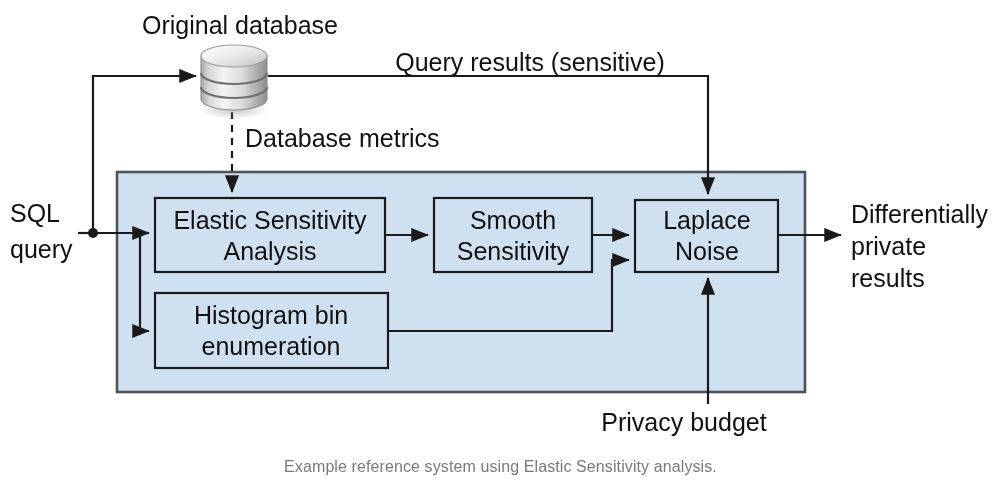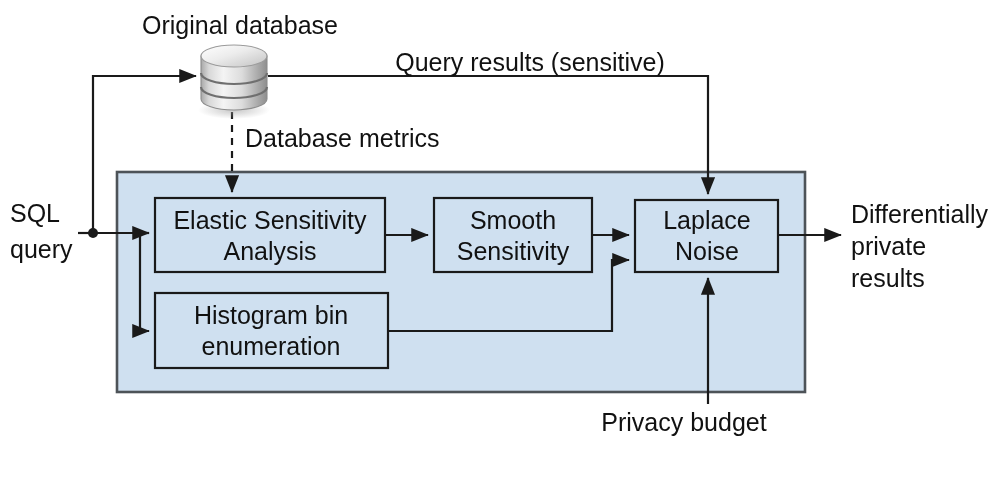--- a/index.html
+++ b/index.html
@@ -172,14 +172,15 @@
     <text class="box-label" x="707" y="222">Laplace</text>
     <text class="box-label" x="707" y="253">Noise</text>
 
     <text class="edge-label start" x="851" y="216">Differentially</text>
     <text class="edge-label start" x="851" y="248">private</text>
     <text class="edge-label start" x="851" y="280">results</text>
 
     <text class="edge-label mid" x="684" y="424">Privacy budget</text>
   </svg>
 
+  <div class="caption">Example reference system using Elastic Sensitivity analysis.</div>
 
 </div>
 
 </body></html>

